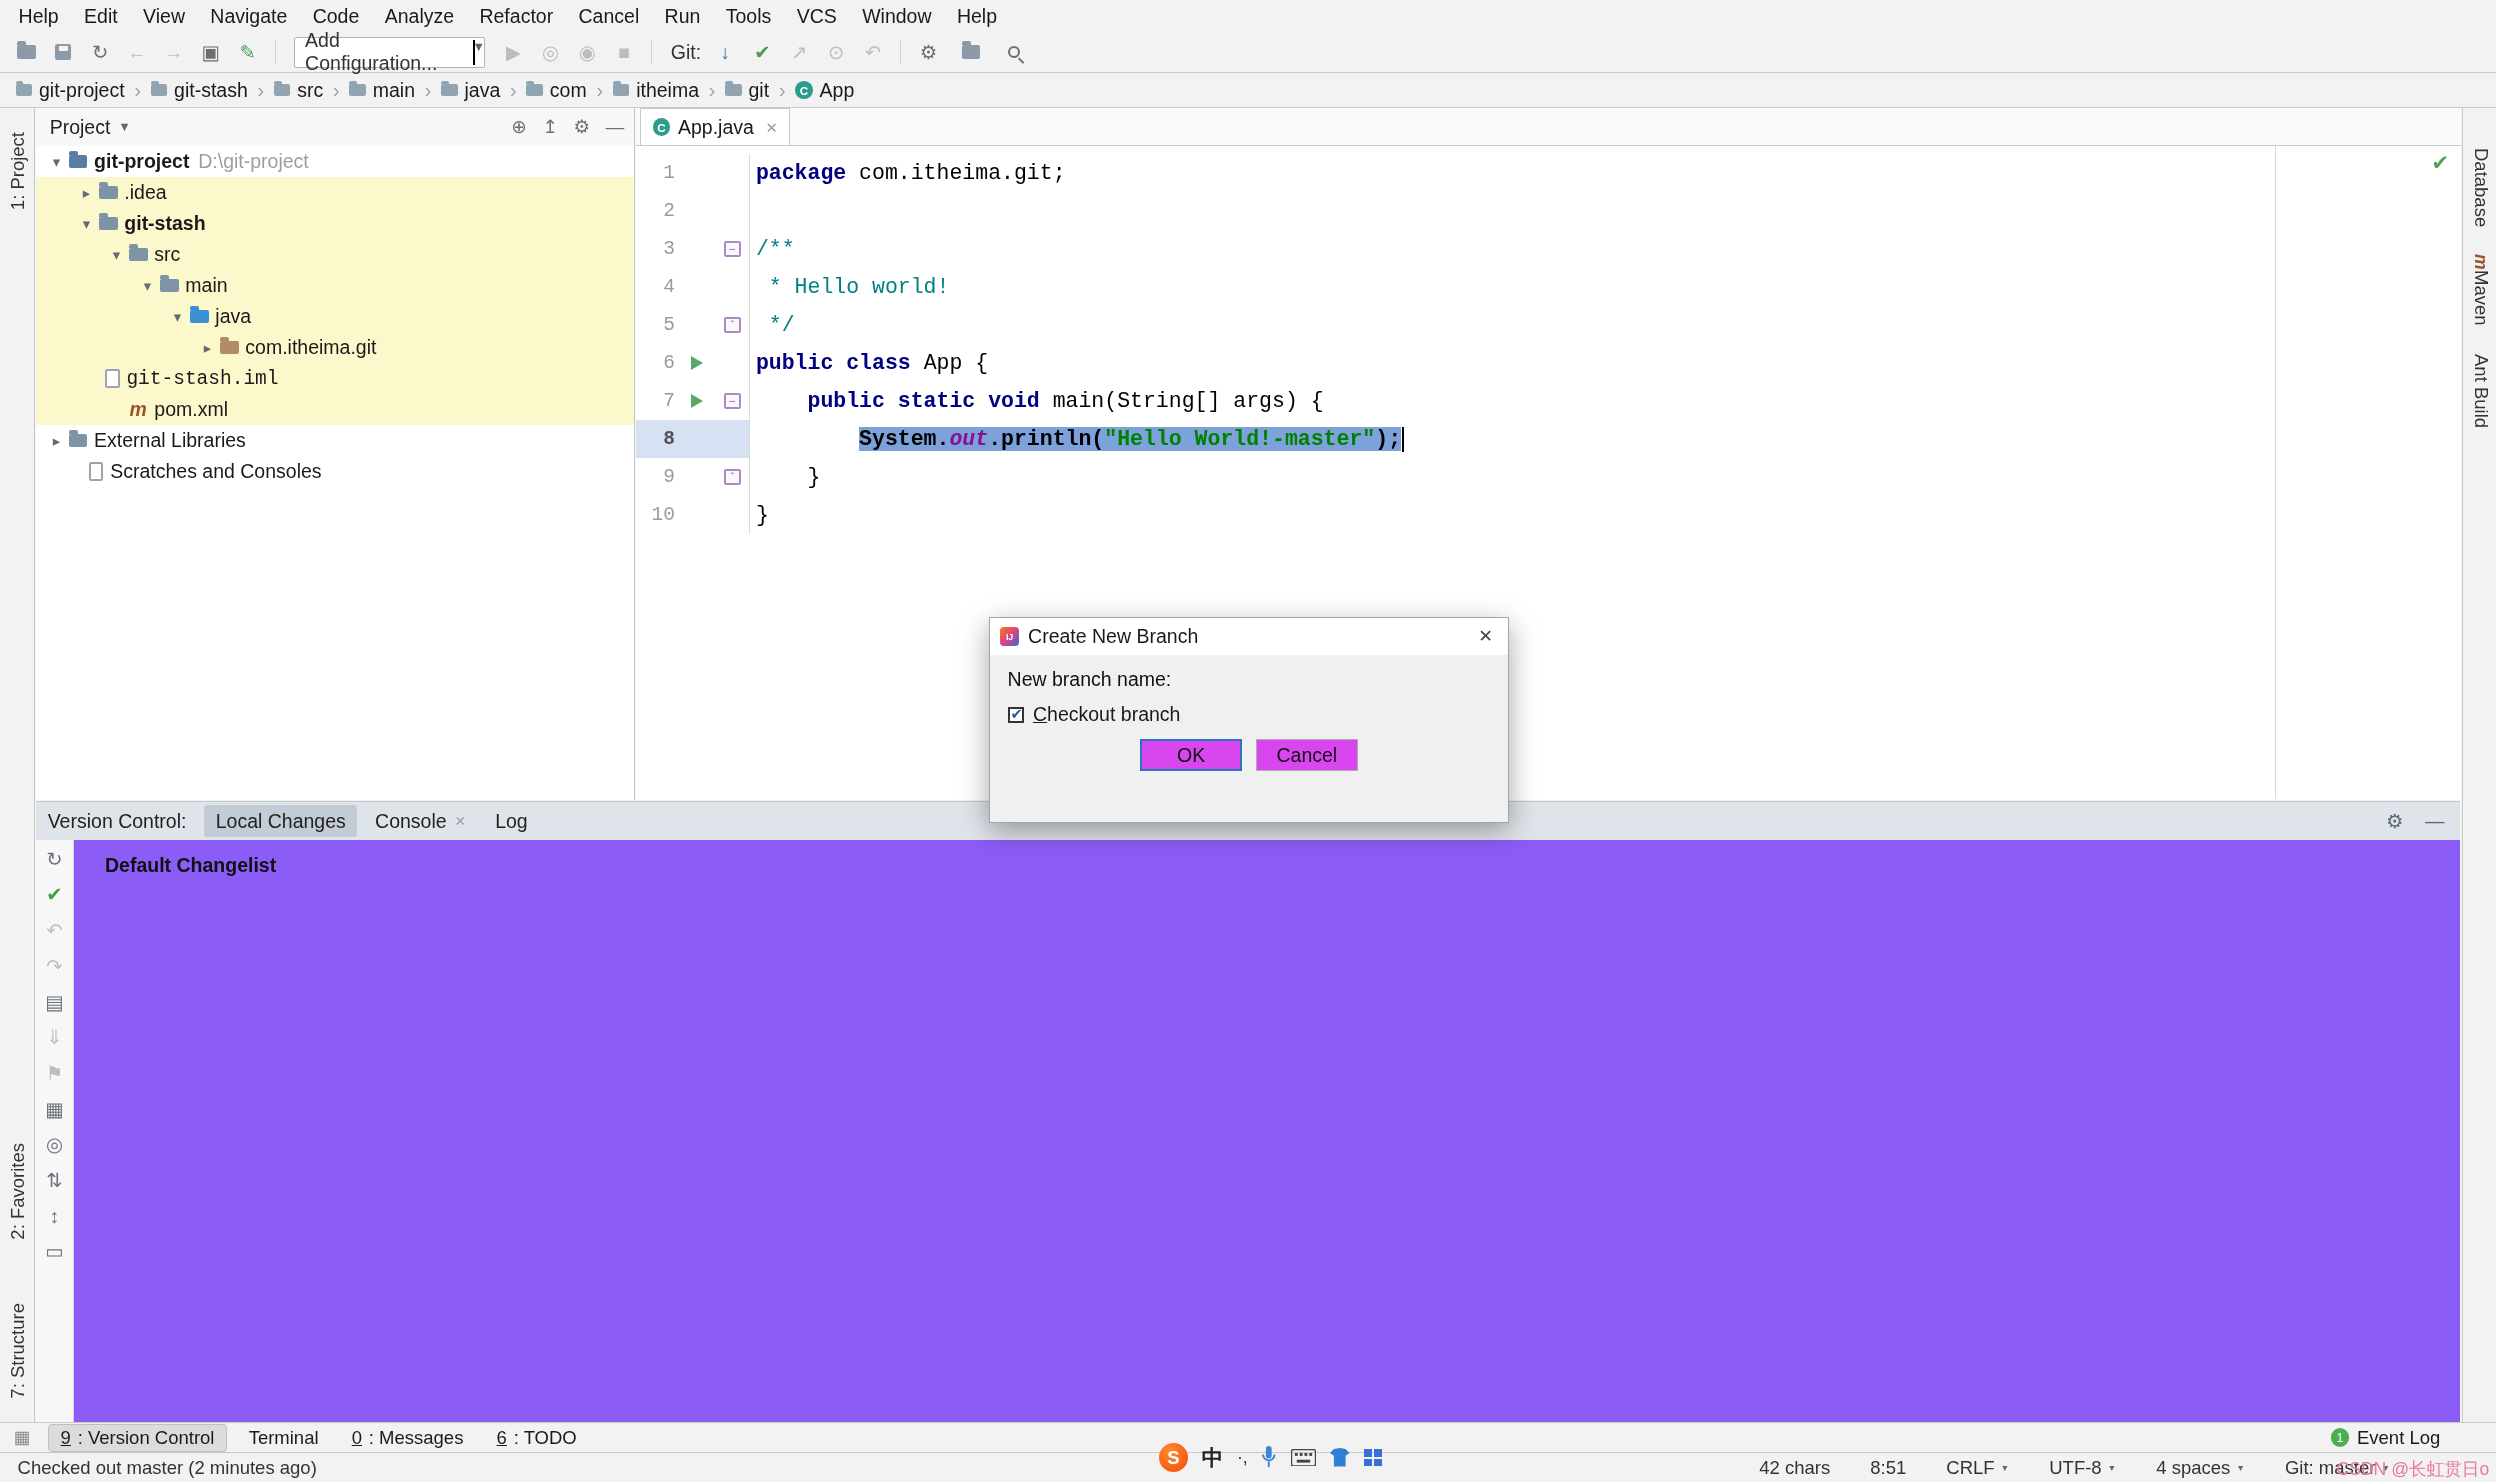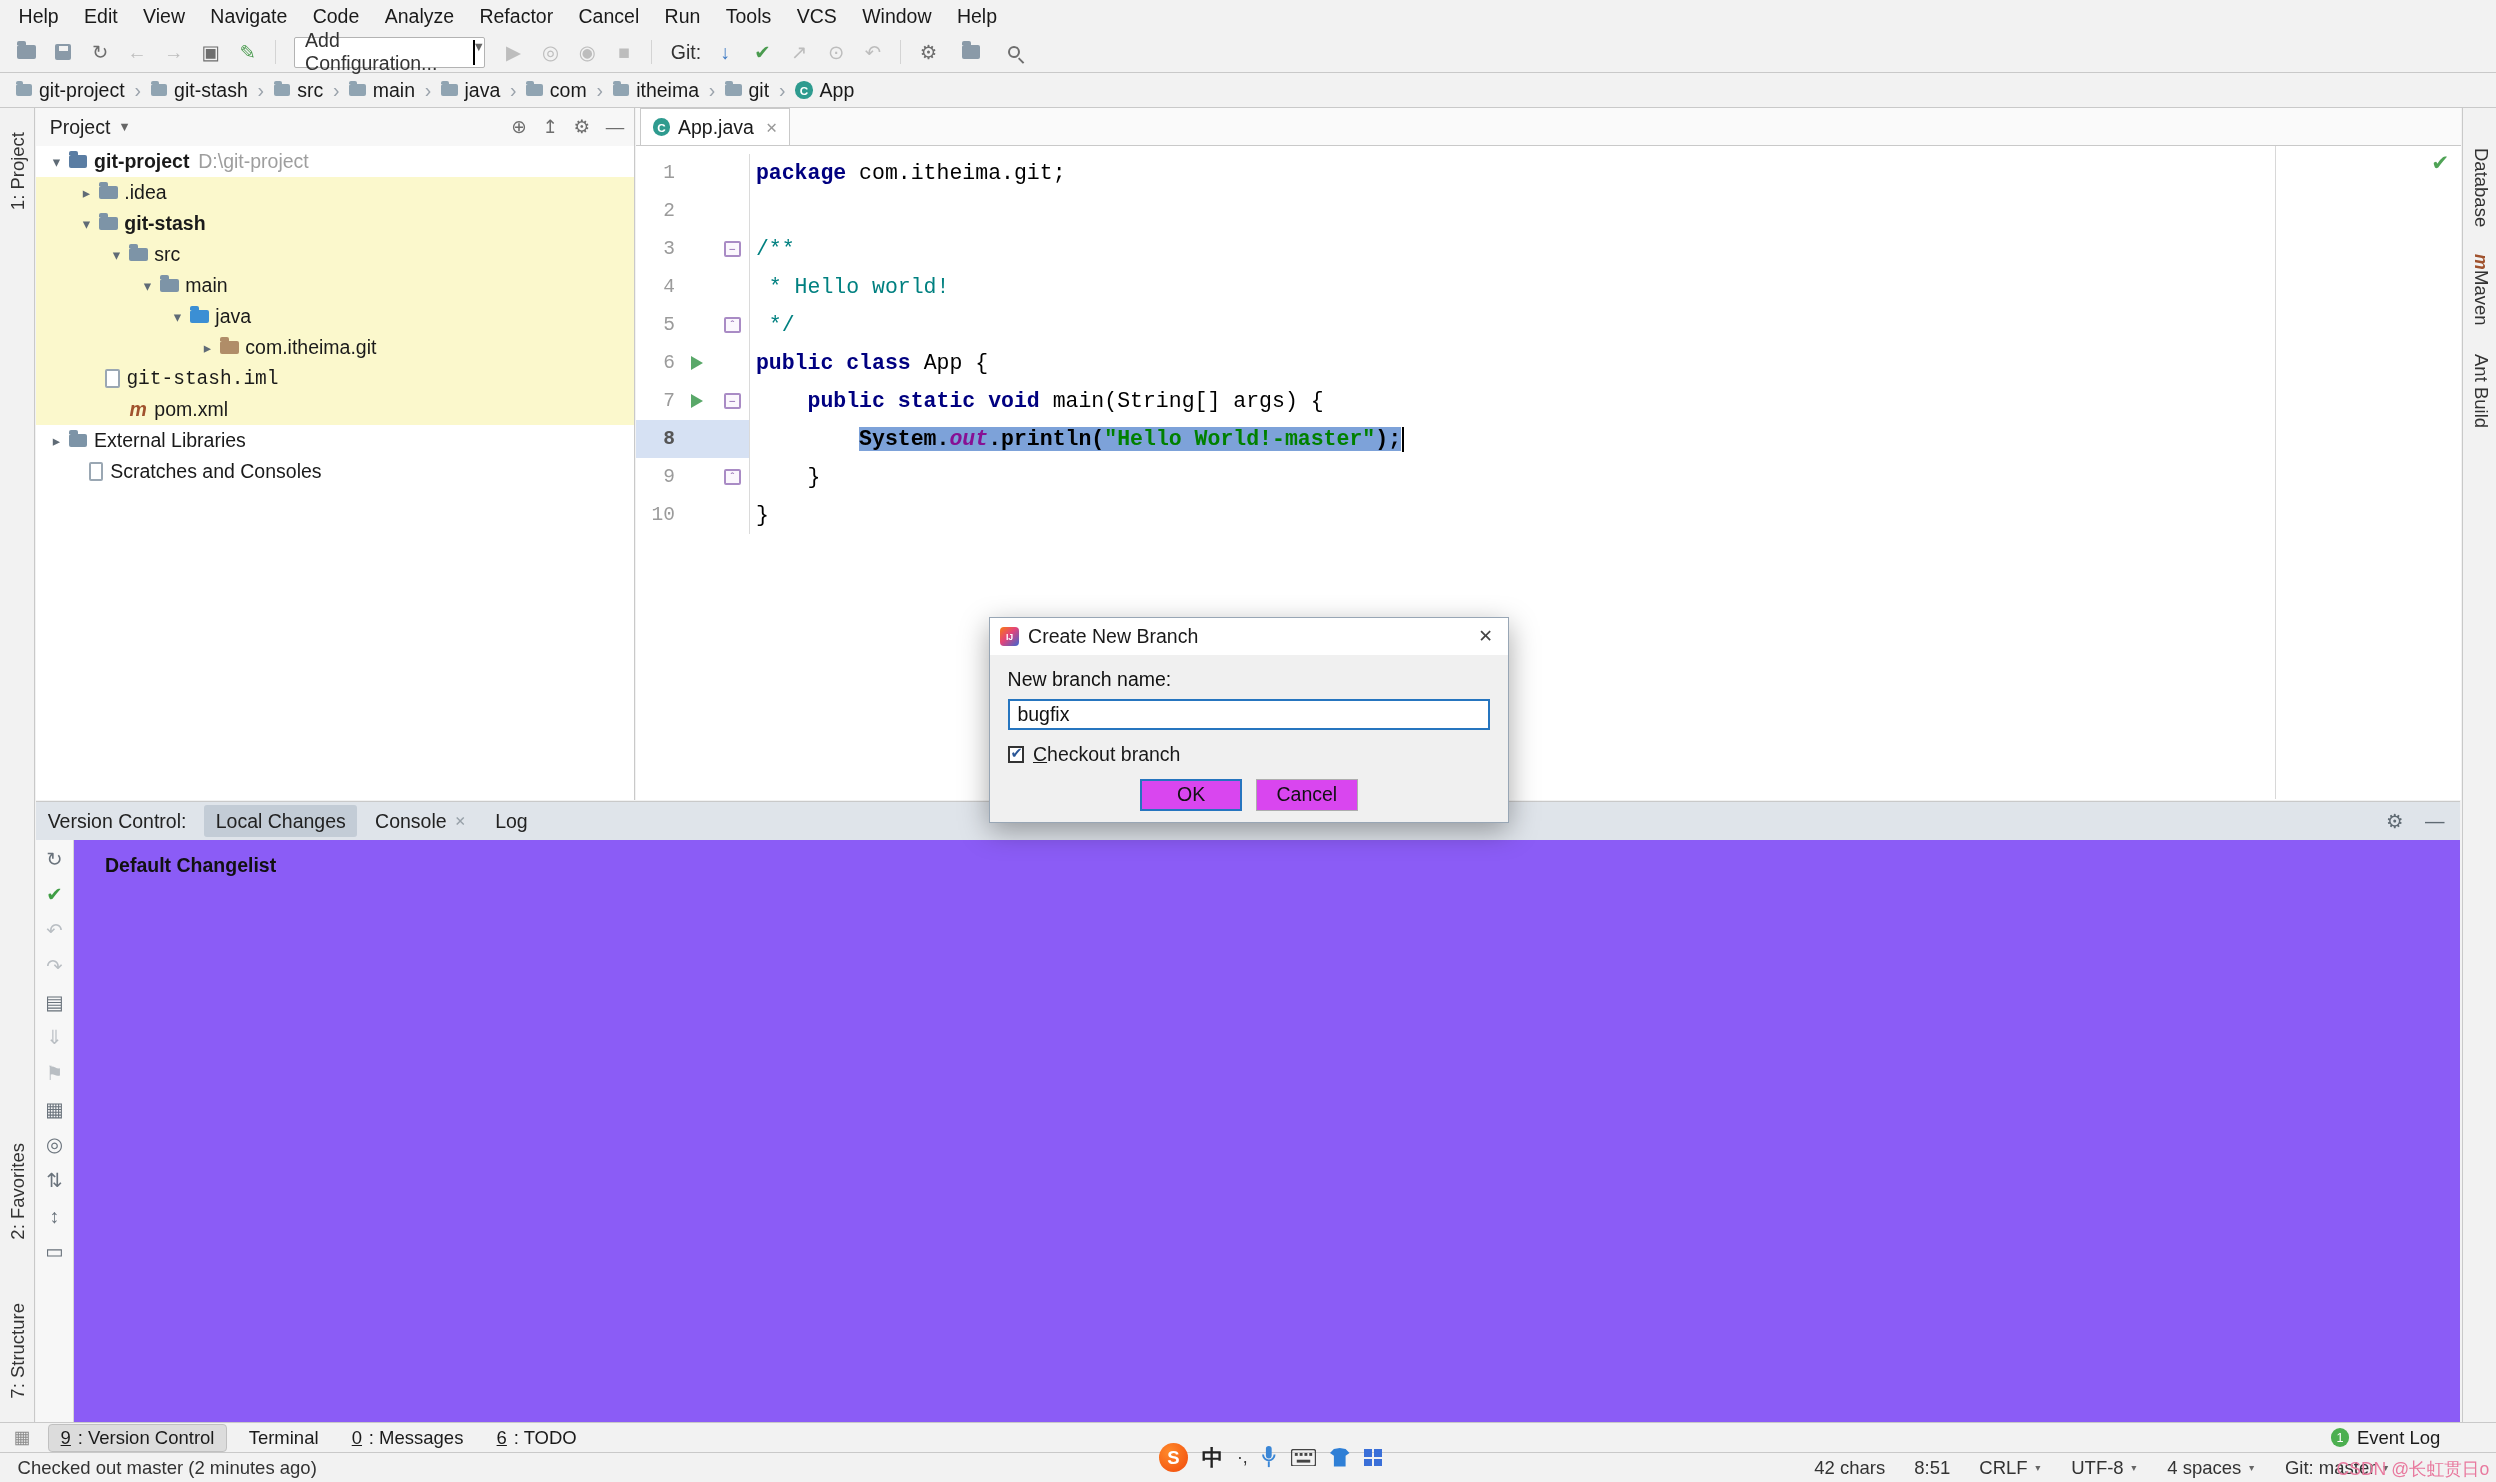--- a/index.html
+++ b/index.html
@@ -121,21 +121,21 @@
   .bb-icon { color:#8a8a8a; font-size:17.6px; margin-right:7.8px; }
   .bb-tab { padding:2px 11.7px; border-radius:3.9px; display:flex; align-items:center; gap:6.8px; }
   .bb-tab.active { background:#dcdcdc; border:1px solid #c0c0c0; }
   .bb-tab .mn { text-decoration:underline; }
   .event-log { margin-left:auto; display:flex; align-items:center; gap:7.8px; padding-right:43px; }
   .ev-ico { width:18.5px; height:18.5px; border-radius:50%; background:#4caf50; color:#fff; font-size:12.7px;
             display:flex; align-items:center; justify-content:center; }
 
   .status-bar { position:absolute; left:0; top:1452px; width:2497px; height:30px; background:#f2f2f2;
                 border-top:1px solid #c9c9c9; display:flex; align-items:center; padding:0 107px 0 17.6px; font-size:18.5px; color:#333; }
-  .sb-right { margin-left:auto; display:flex; gap:29px; align-items:center; }
+  .sb-right { margin-left:auto; display:flex; gap:40px; align-items:center; }
   .sb-item { display:flex; align-items:center; gap:5.9px; }
   .sb-chev { font-size:8.8px; color:#666; }
   .watermark { position:absolute; right:7.8px; top:1457px; color:#e8799e; font-size:17.6px; z-index:70; }
 
   
   .sogou { position:absolute; left:1159px; top:1440px; height:35px; display:flex; align-items:center; gap:13.7px; z-index:60; }
   .sg-logo { width:29px; height:29px; border-radius:50%; background:radial-gradient(circle at 35% 30%, #ff8a2a, #f1490b);
              color:#fff; font-weight:bold; font-size:18.5px; display:flex; align-items:center; justify-content:center; }
   .sg-zh { font-size:21.5px; color:#222; font-weight:bold; }
   .sg-p { font-size:17.6px; color:#333; }
@@ -523,21 +523,20 @@
 </div>
 
 <div class="dialog">
   <div class="dlg-title">
     <span class="dlg-ico">IJ</span>
     <span>Create New Branch</span>
     <span class="dlg-close">✕</span>
   </div>
   <div class="dlg-body">
     <div class="dlg-label">New branch name:</div>
-    <input class="dlg-input" value="bugfix" style="">
     <div class="dlg-check-row">
       <span class="cbox"></span>
       <span><span class="cb-first">C</span><span>heckout branch</span></span>
     </div>
     <div class="dlg-buttons">
       <button class="dlg-btn primary">OK</button>
       <button class="dlg-btn">Cancel</button>
     </div>
   </div>
 </div>

